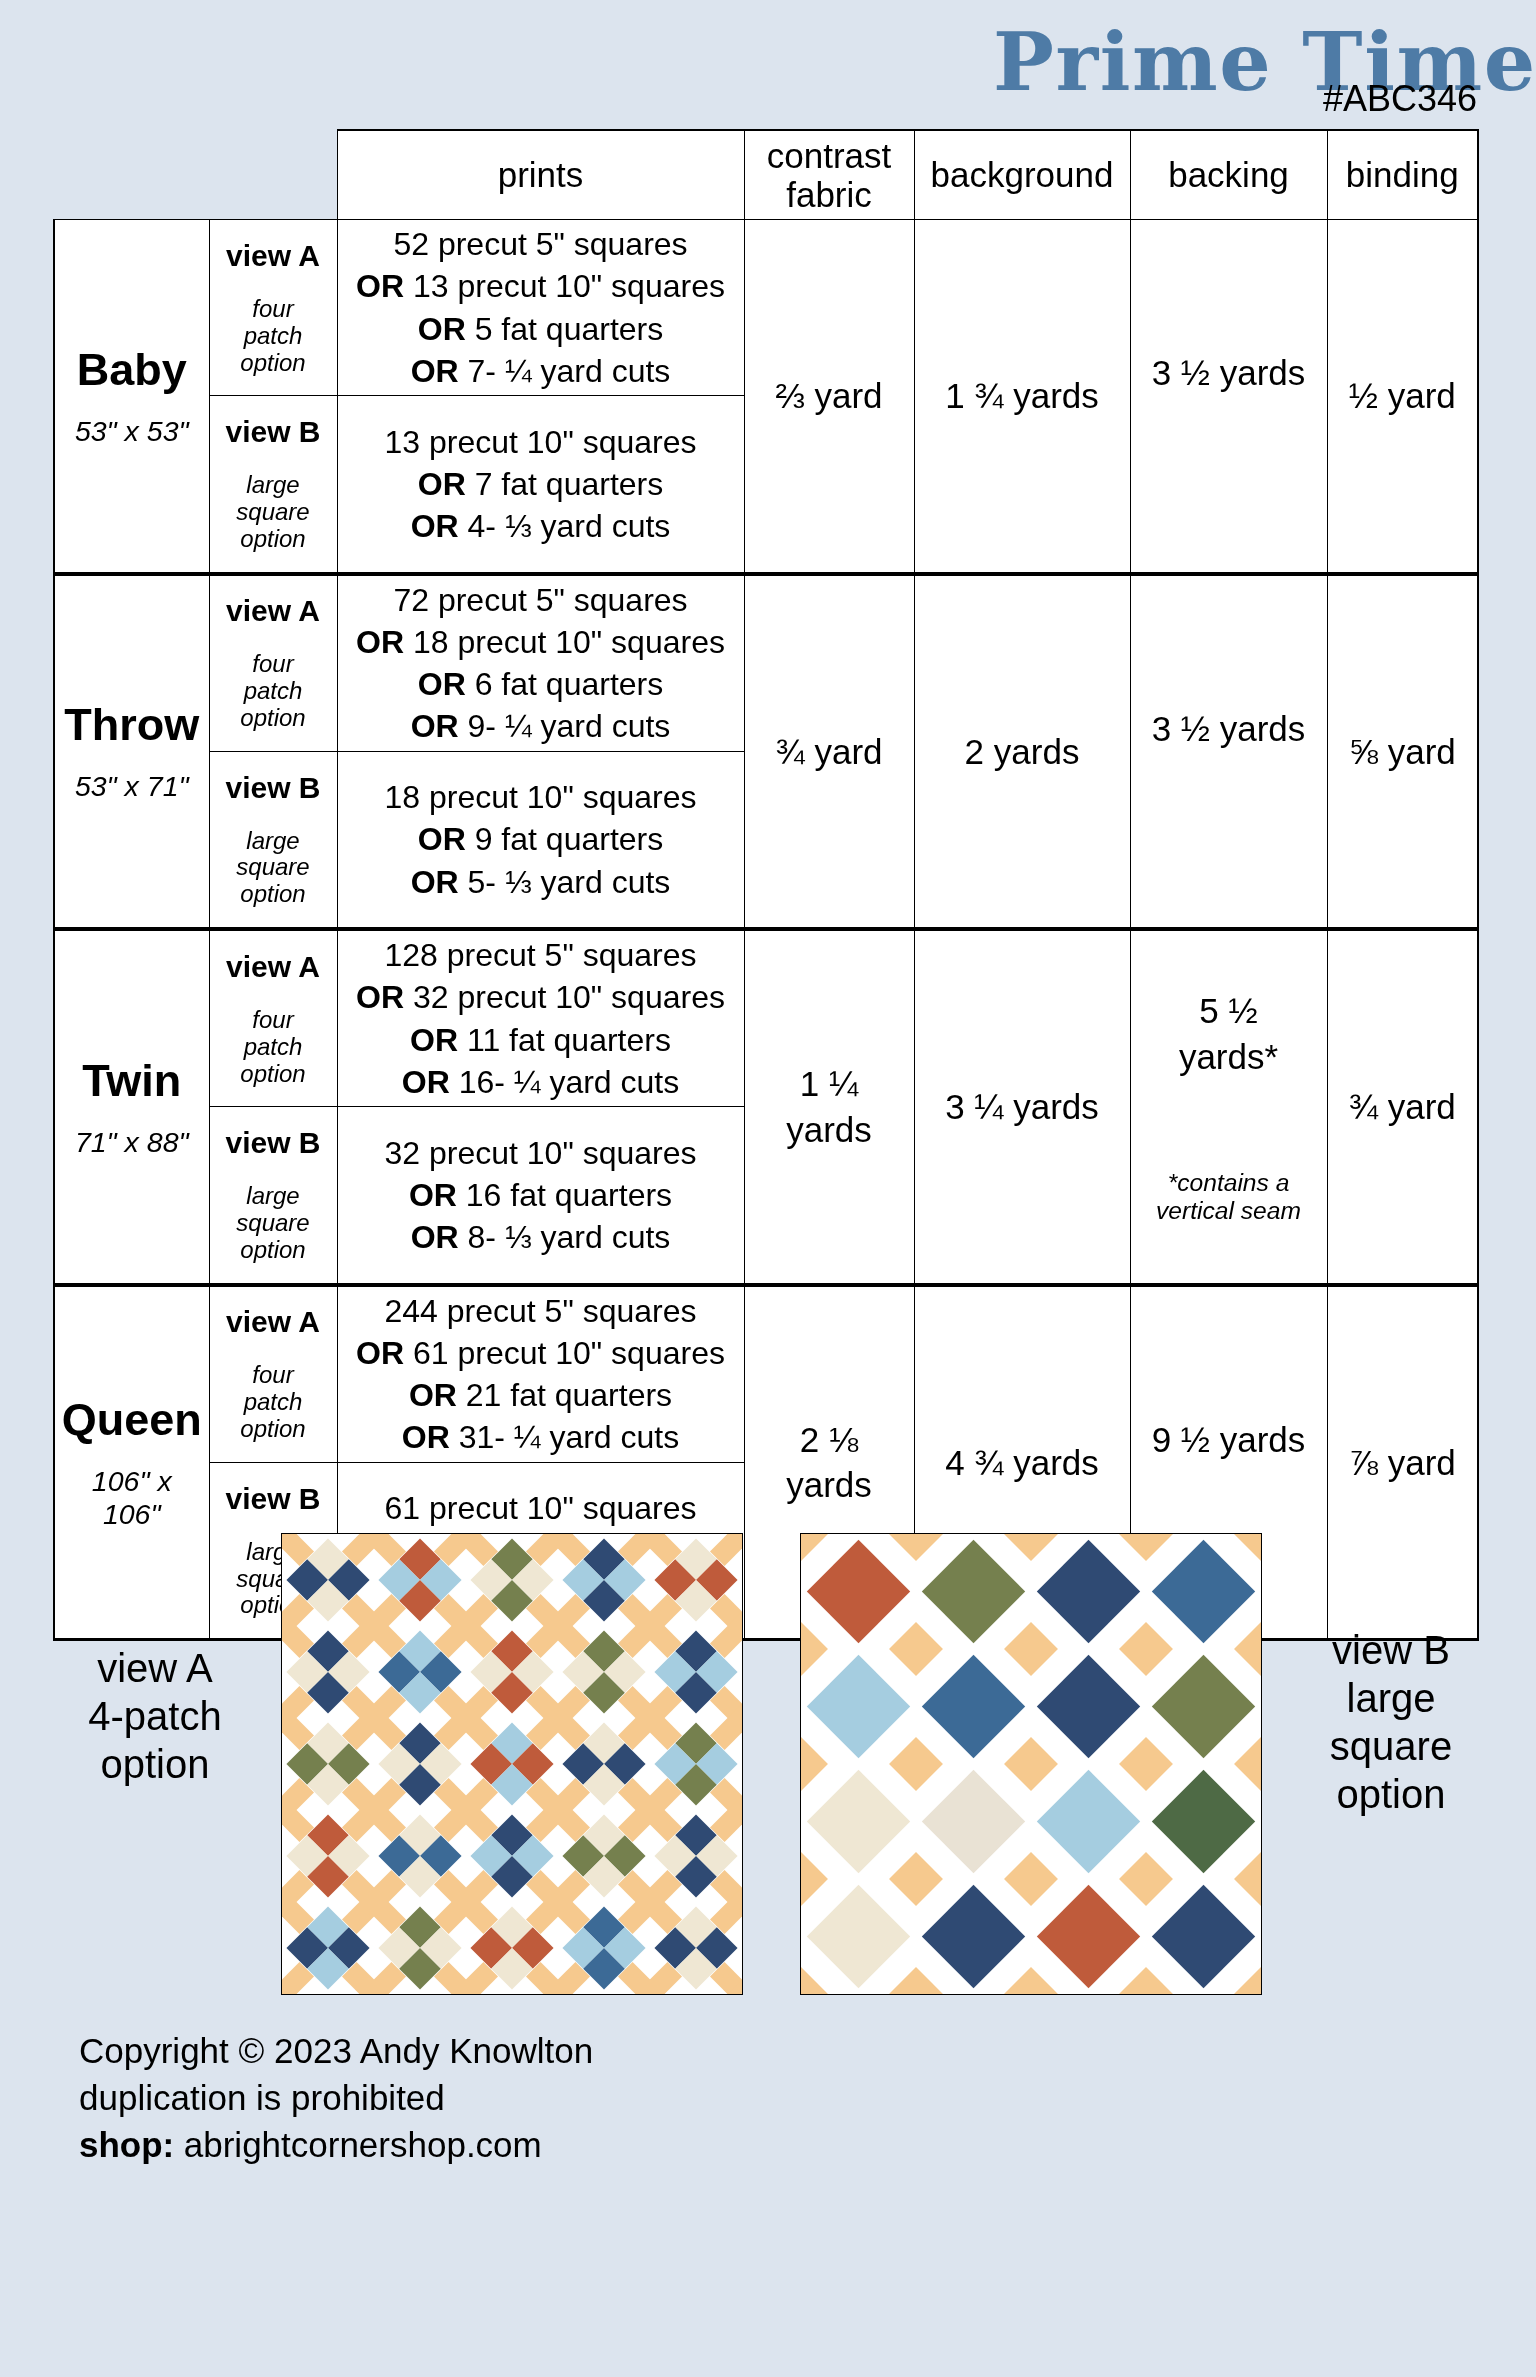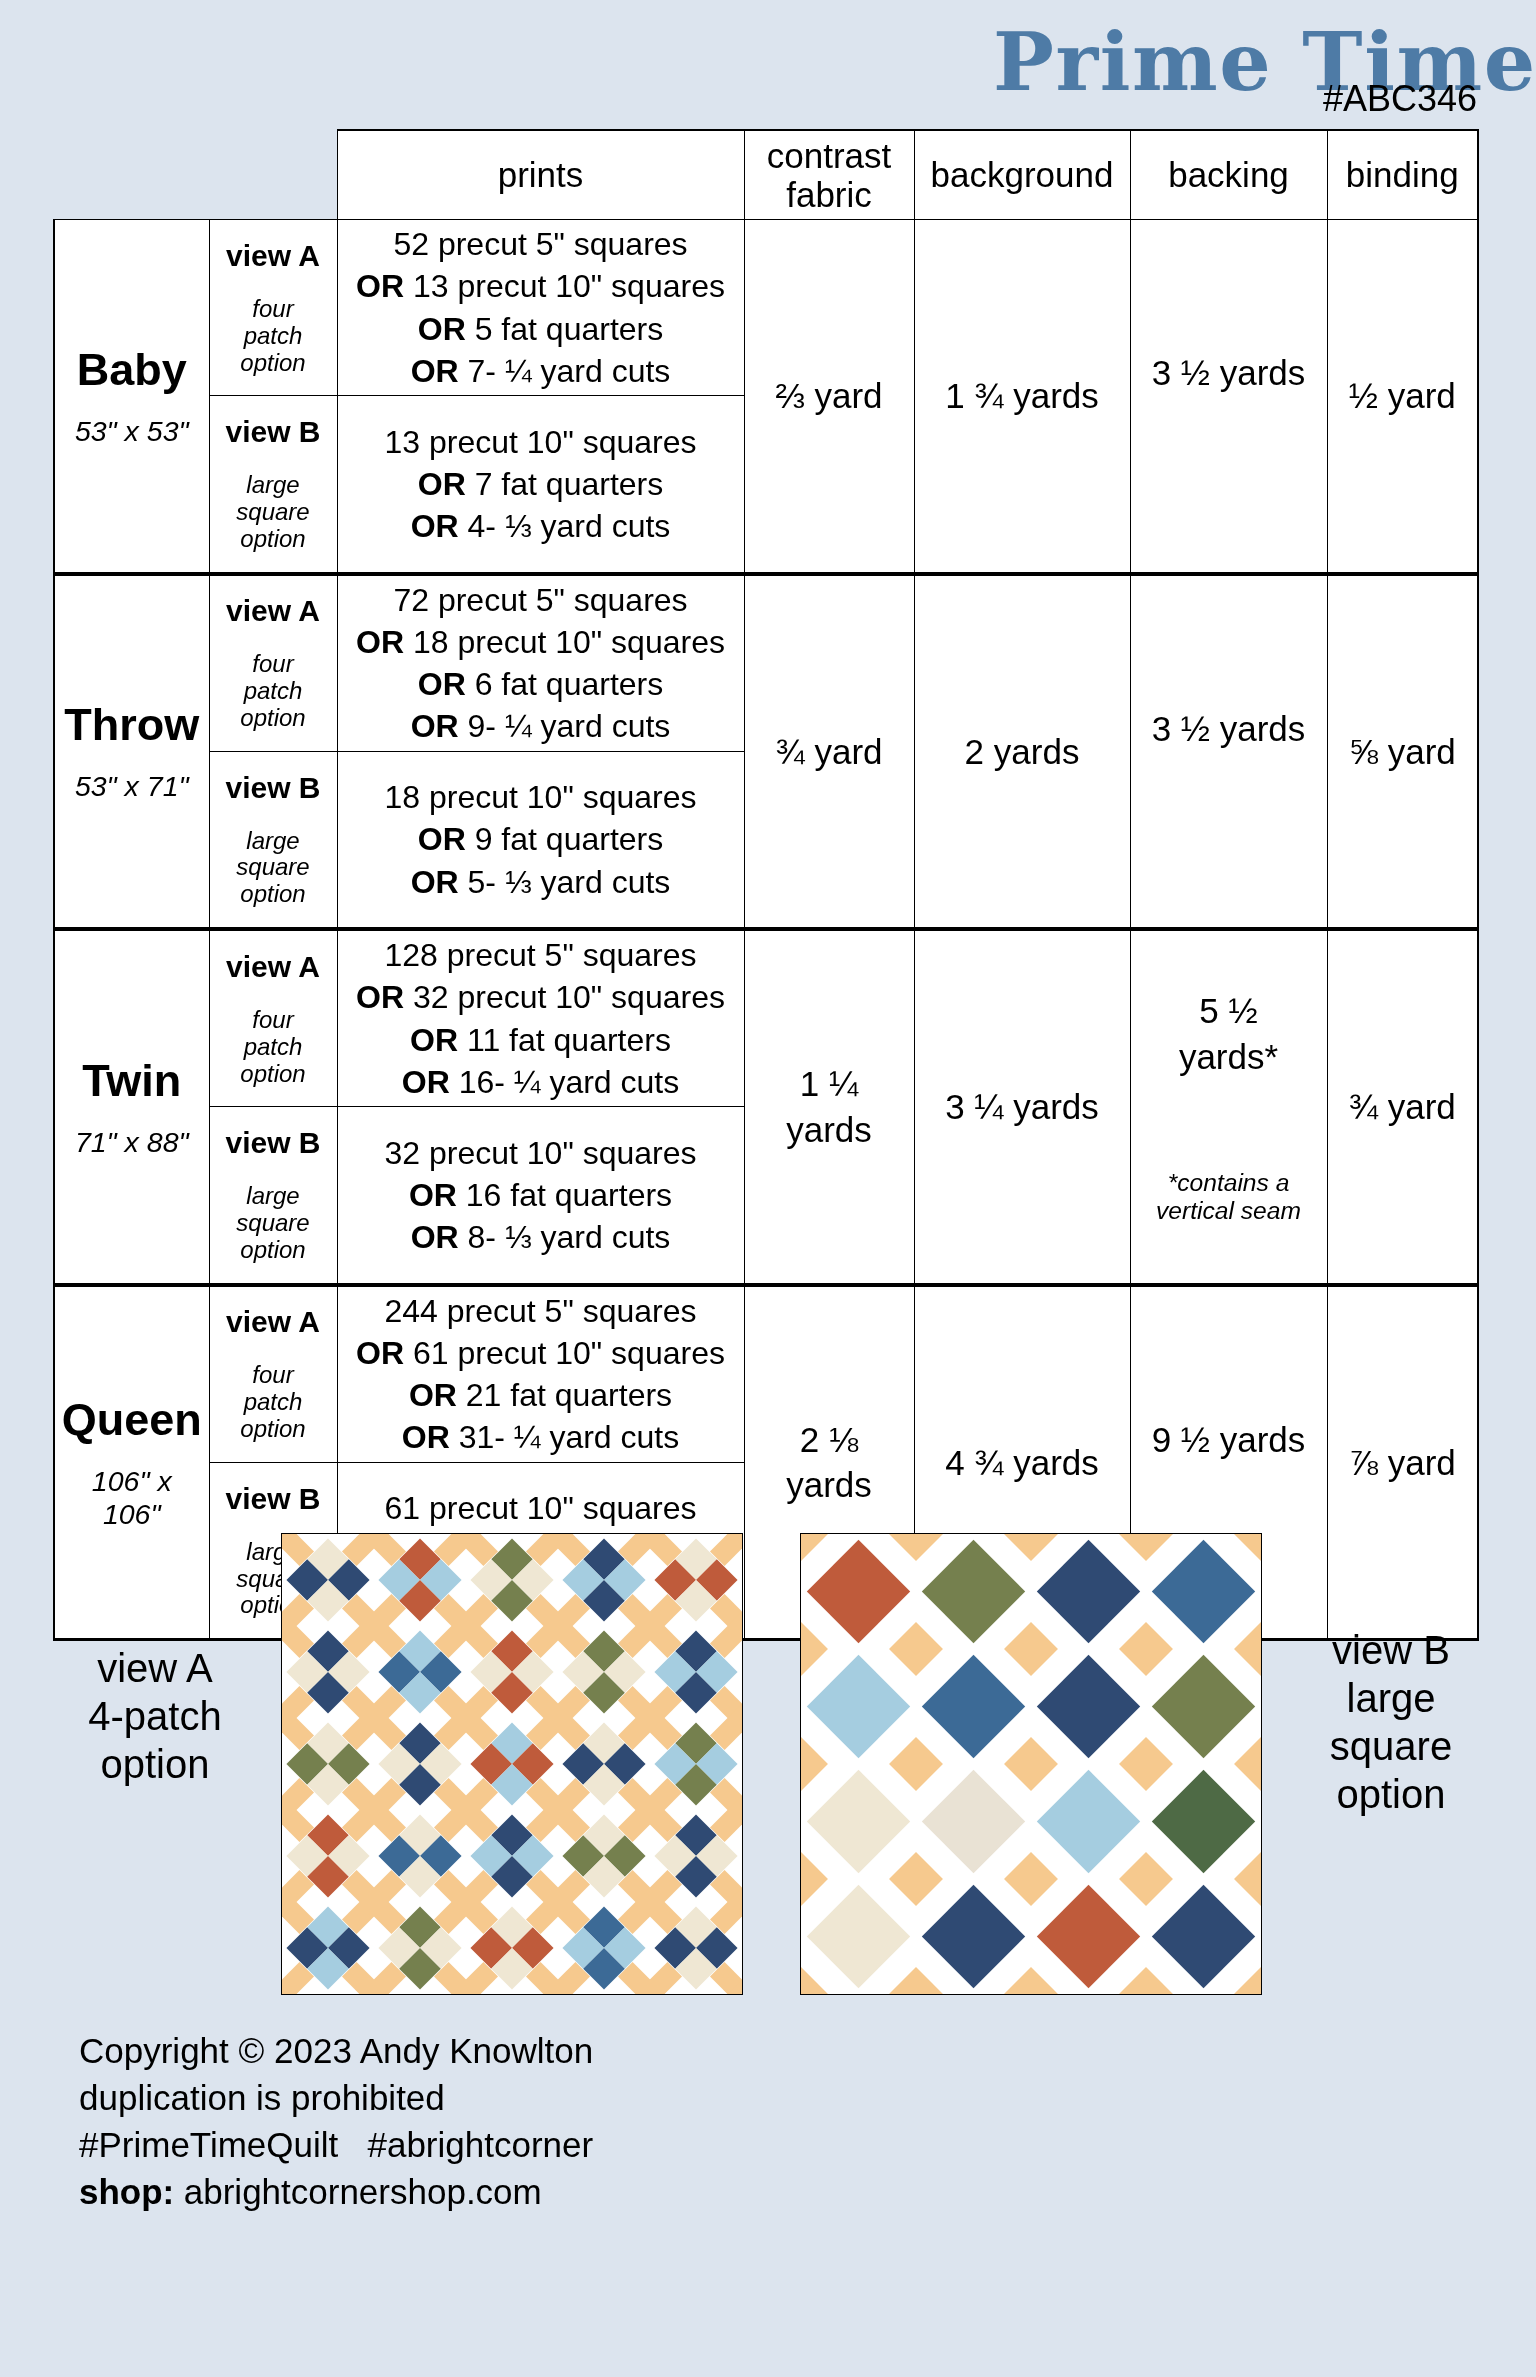--- a/index.html
+++ b/index.html
@@ -481,19 +481,16 @@
 option</div>
 
 <div class="footer">
   <div>
     <span class="prefix"></span><span>Copyright © 2023 Andy Knowlton</span>
   </div>
   <div>
     <span class="prefix"></span><span>duplication is prohibited</span>
   </div>
   <div>
-    <span class="prefix"></span><span>#PrimeTimeQuilt &nbsp; #abrightcorner</span>
-  </div>
-  <div>
     <span class="prefix">shop:</span><span>abrightcornershop.com</span>
   </div>
 </div>
 
 
 </body></html>

